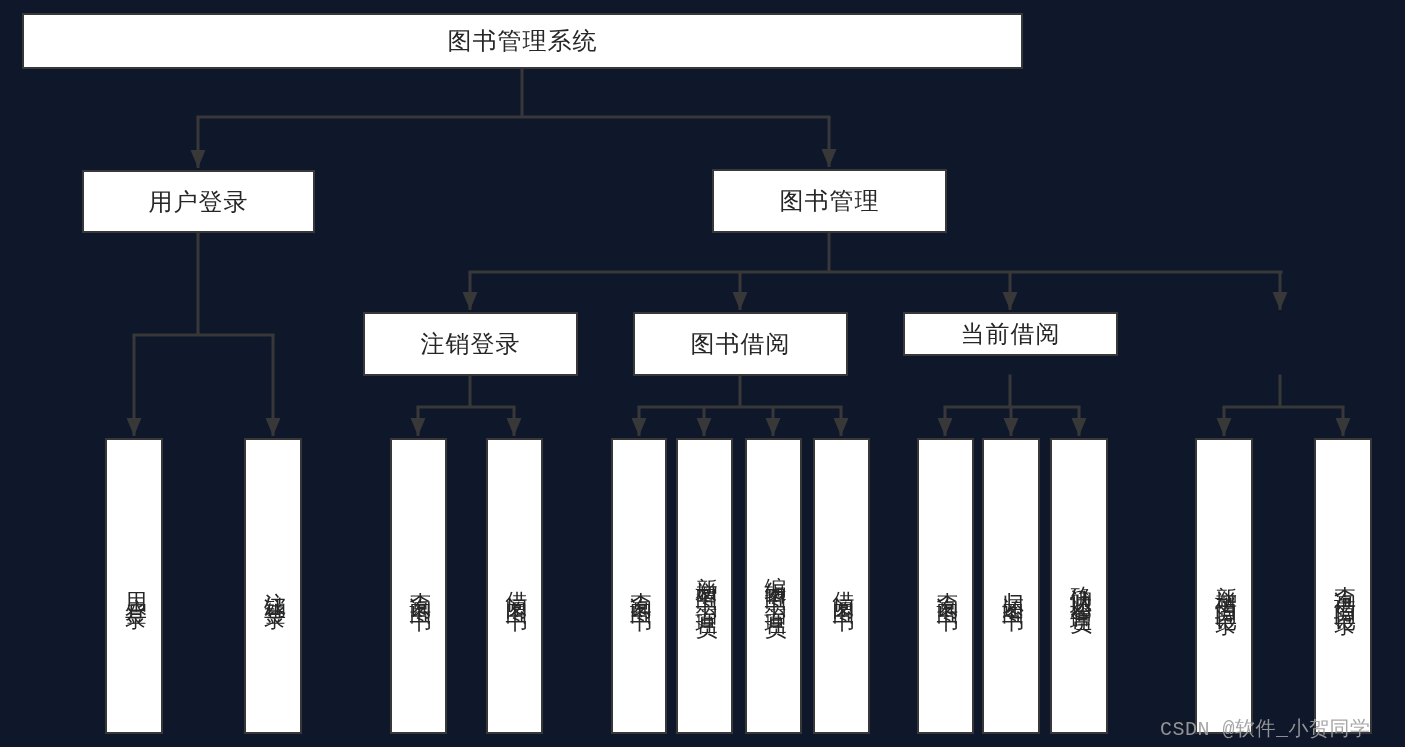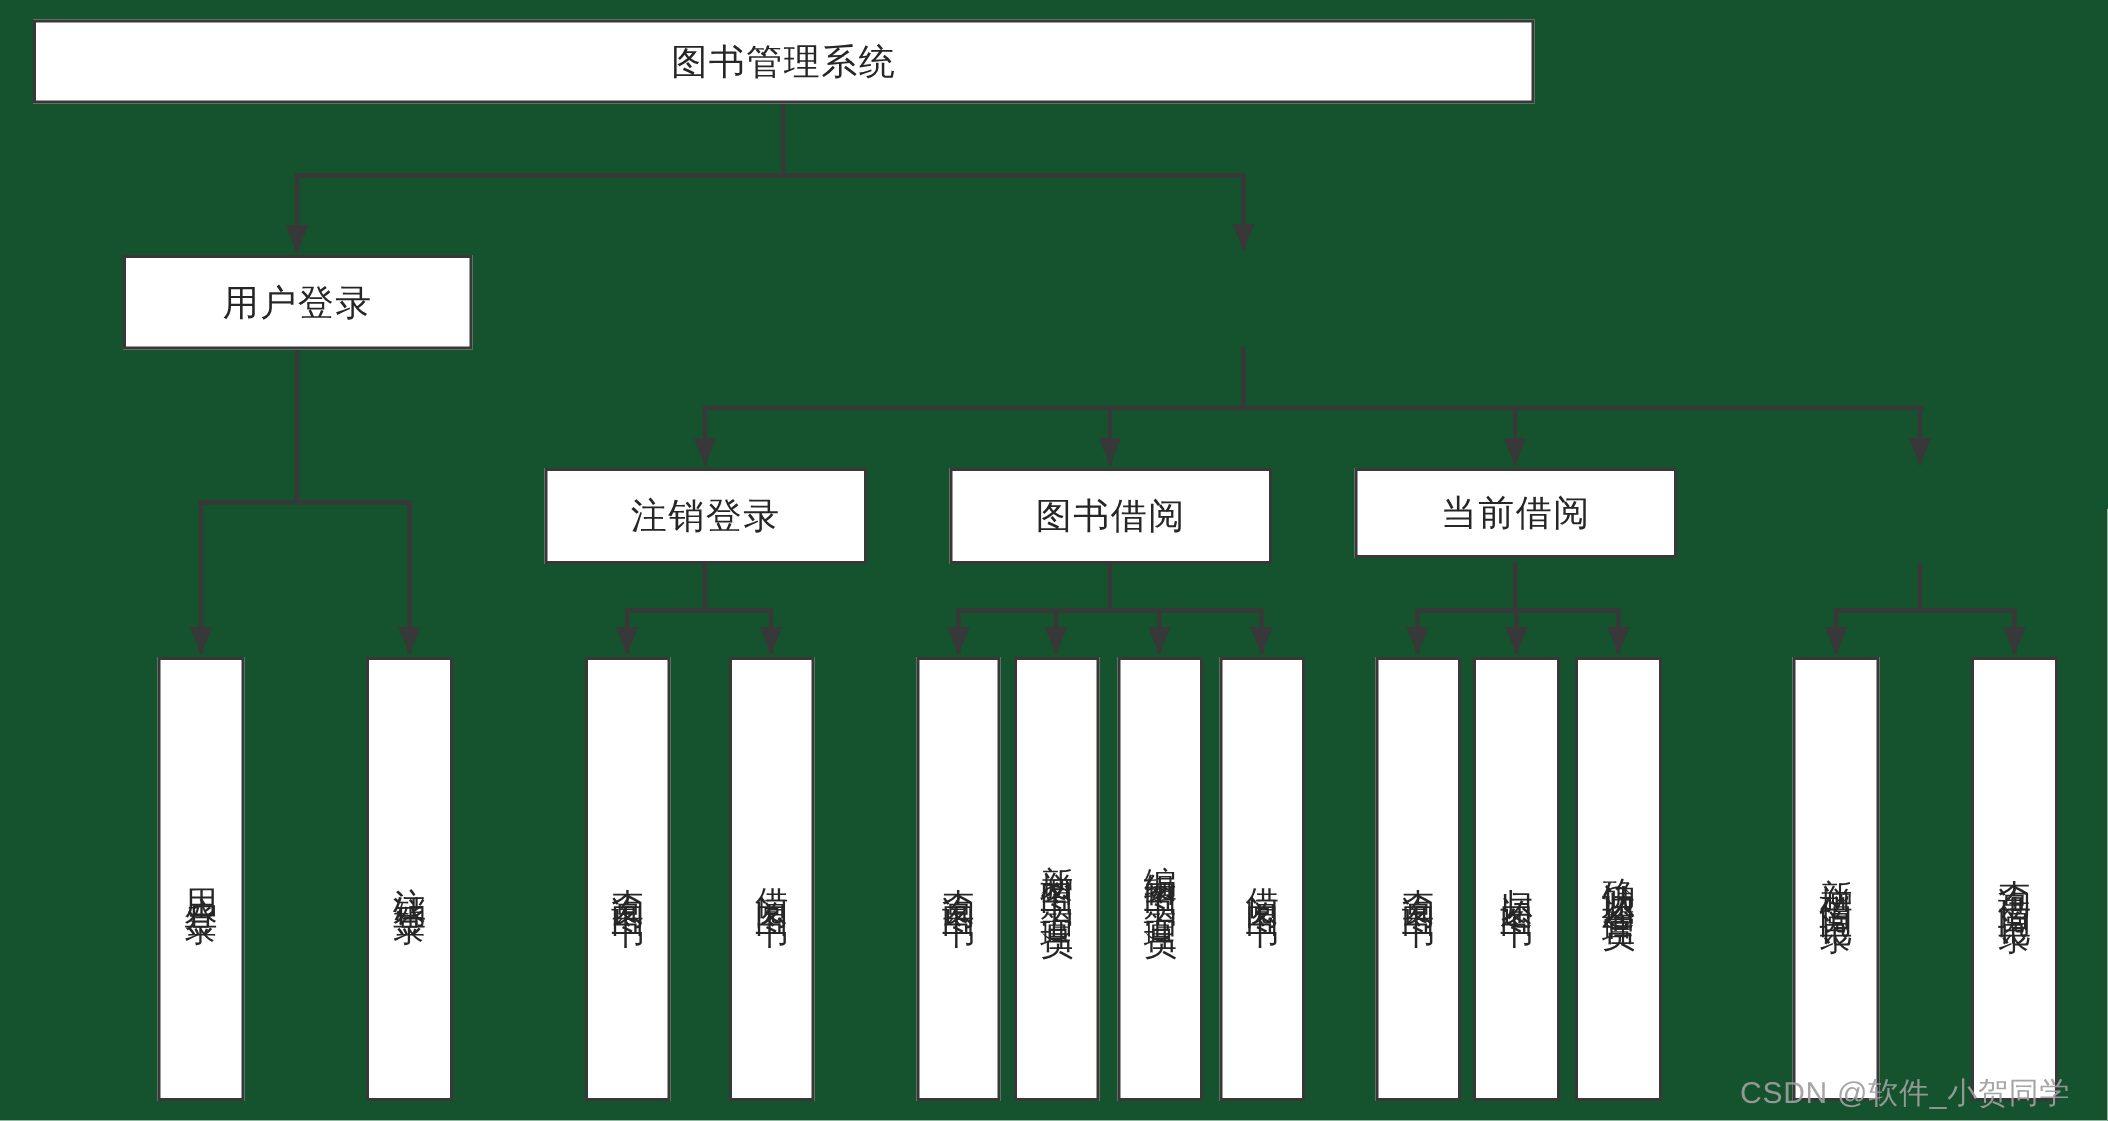--- a/index.html
+++ b/index.html
@@ -1,21 +1,21 @@
 <!DOCTYPE html>
 <html><head>
 <meta charset="utf-8">
 <style>
   html, body { margin: 0; padding: 0; background: #ffffff; }
   #canvas {
     position: relative;
     width: 1405px;
     height: 747px;
-    background: #14532d;
-    font-family: Liberation Sans, sans-serif;
+    background: #0f172a;
+    font-family: Liberation Mono, monospace;
     color: #262626;
     overflow: hidden;
   }
   #wires {
     position: absolute;
     left: 0; top: 0;
     width: 1405px; height: 747px;
   }
   .node {
     position: absolute;
@@ -104,28 +104,31 @@
     </g>
   </svg>
 
   <div class="node" style="left:22px; top:13px; width:1001px; height:56px;">
     <span class="hlabel">图书管理系统</span>
   </div>
 
   <div class="node" style="left:82px; top:170px; width:233px; height:63px;">
     <span class="hlabel">用户登录</span>
   </div>
+  <div class="node" style="left:712px; top:169px; width:235px; height:64px;">
+    <span class="hlabel">图书管理</span>
+  </div>
 
   <div class="node" style="left:363px; top:312px; width:215px; height:64px;">
     <span class="hlabel">注销登录</span>
   </div>
   <div class="node" style="left:633px; top:312px; width:215px; height:64px;text-align:center;">
     <span class="hlabel">图书借阅</span>
   </div>
-  <div class="node" style="left:903px; top:312px; width:215px; height:60px;">
+  <div class="node" style="left:903px; top:312px; width:215px; height:44px;">
     <span class="hlabel">当前借阅</span>
   </div>
 
   <div class="node" style="left:105px; top:438px; width:58px; height:296px;">
     <span class="vtext">用户登录</span>
   </div>
   <div class="node" style="left:244px; top:438px; width:58px; height:296px;">
     <span class="vtext">注销登录</span>
   </div>
 

